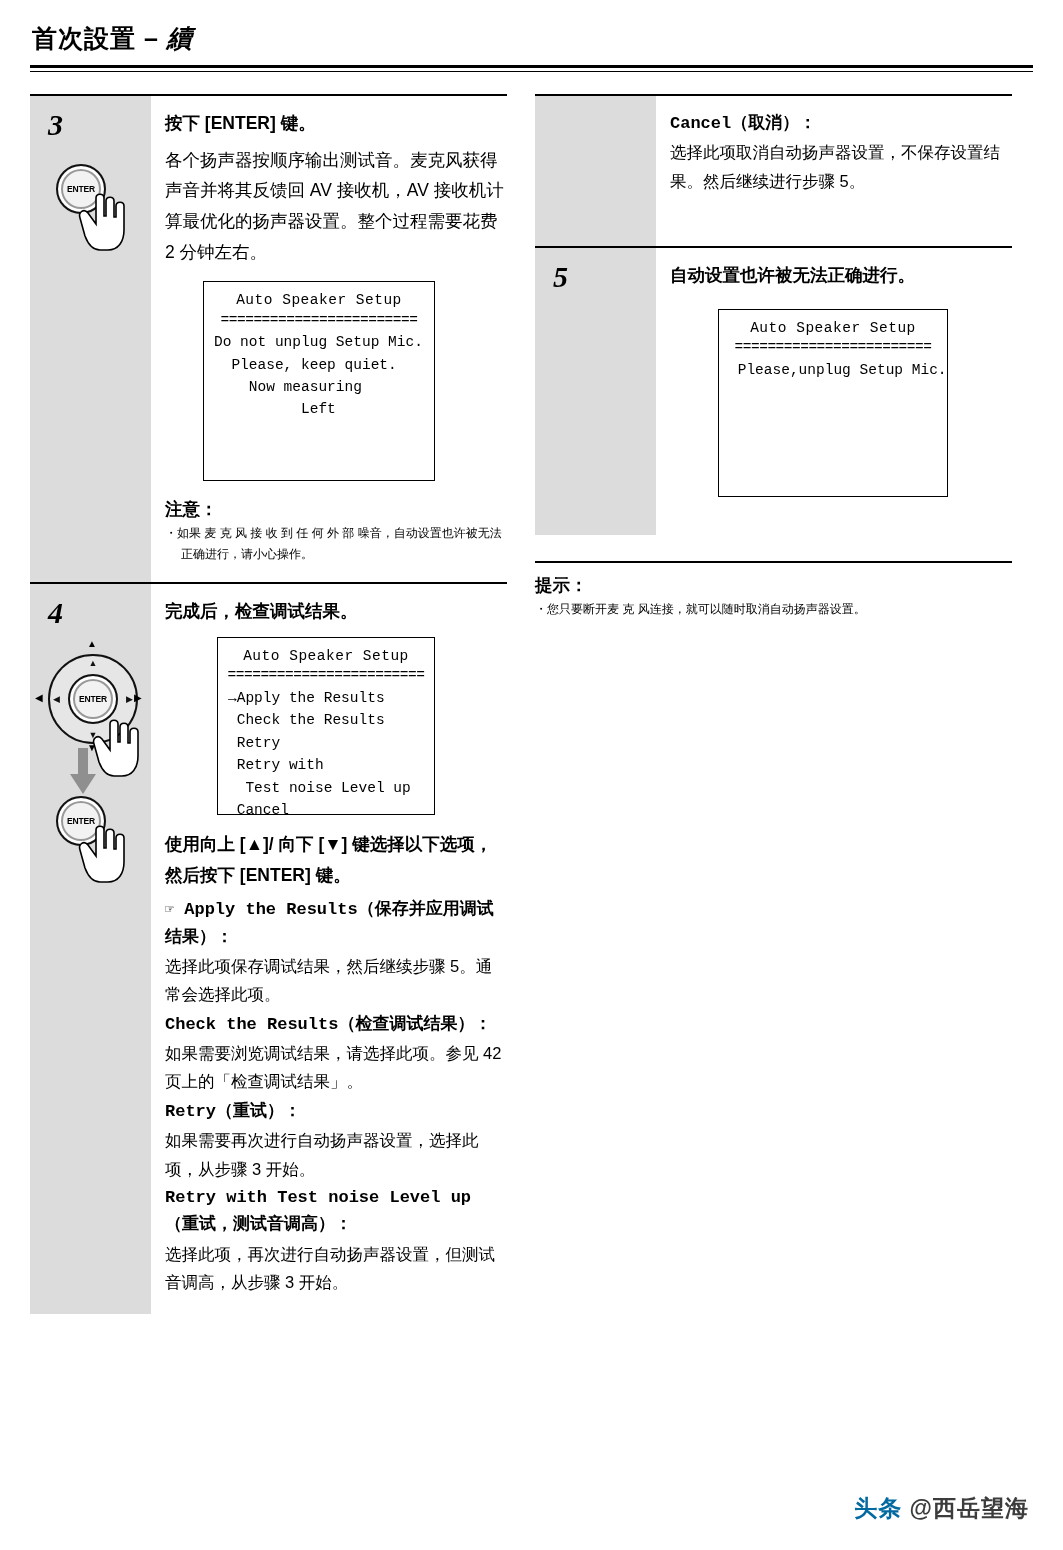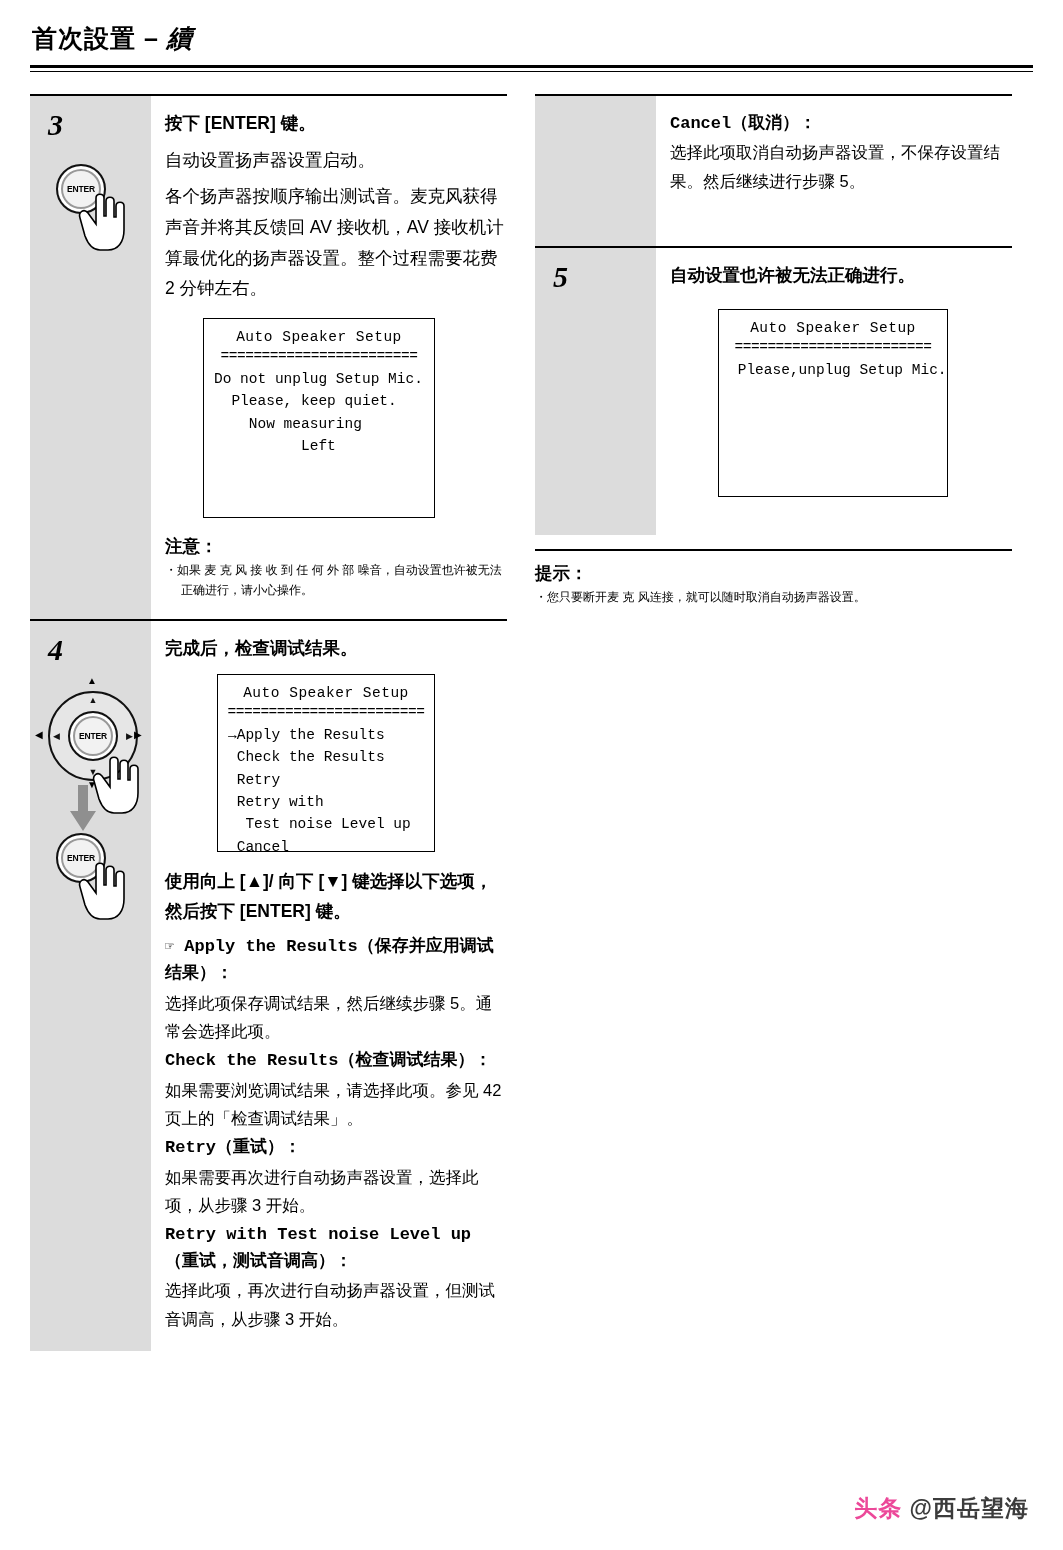--- a/index.html
+++ b/index.html
@@ -204,37 +204,37 @@
     font-size: 10px;
   }
   .hand {
     position: absolute;
     width: 58px;
     height: 64px;
   }
 
   
   .tips {
-    margin-top: 14px;
+    margin-top: 26px;
     border-top: 2px solid #000;
     padding-top: 10px;
   }
   .tips-title { font-weight: bold; font-size: 17.5px; margin-bottom: 2px; }
 
   .watermark {
     position: absolute;
     right: 34px;
     bottom: 26px;
     font-size: 23px;
     font-weight: bold;
     color: #3c3c3c;
     letter-spacing: 1px;
     font-family: "Liberation Sans", sans-serif;
   }
-  .watermark .wm-light { color: #ec4899; font-weight: bold; }
+  .watermark .wm-light { color: #0369a1; font-weight: bold; }
 </style>
 </head>
 <body>
 
 <div class="page">
 
   <div class="header">
     <div class="header-title">
       <span>首次設置</span><span> – </span><span class="cont">續</span>
     </div>
@@ -253,21 +253,20 @@
             <div style="position:absolute; left:26px; top:22px;">
               <div class="enter-btn">ENTER</div>
             </div>
             <svg class="hand" style="left:44px; top:48px;" viewBox="0 0 58 64">
               <path d="M6,28 C4,22 10,18 14,23 L22,34 L22,8 C22,3 30,3 30,8 L30,26 L32,26 L32,11 C32,6 40,6 40,11 L40,27 L42,27 L42,16 C42,11 50,11 50,16 L50,40 C50,52 44,60 34,60 L26,60 C18,60 14,54 11,46 Z" fill="#ffffff" stroke="#000000" stroke-width="1.6"></path>
             </svg>
           </div>
         </div>
         <div class="step-body">
           <p class="zh bold">按下 [ENTER] 键。</p>
-          <p class="zh">自动设置扬声器设置启动。</p>
           <p class="zh">各个扬声器按顺序输出测试音。麦克风获得声音并将其反馈回 AV 接收机，AV 接收机计算最优化的扬声器设置。整个过程需要花费 2 分钟左右。</p>
 
           <div class="osd osd3">
             <div class="osd-title">Auto Speaker Setup</div>
             <div class="osd-rule">========================</div>
             <div class="osd-line">Do not unplug Setup Mic.</div>
             <div class="osd-line"></div>
             <div class="osd-line">  Please, keep quiet.</div>
             <div class="osd-line"></div>
             <div class="osd-line">    Now measuring</div>

